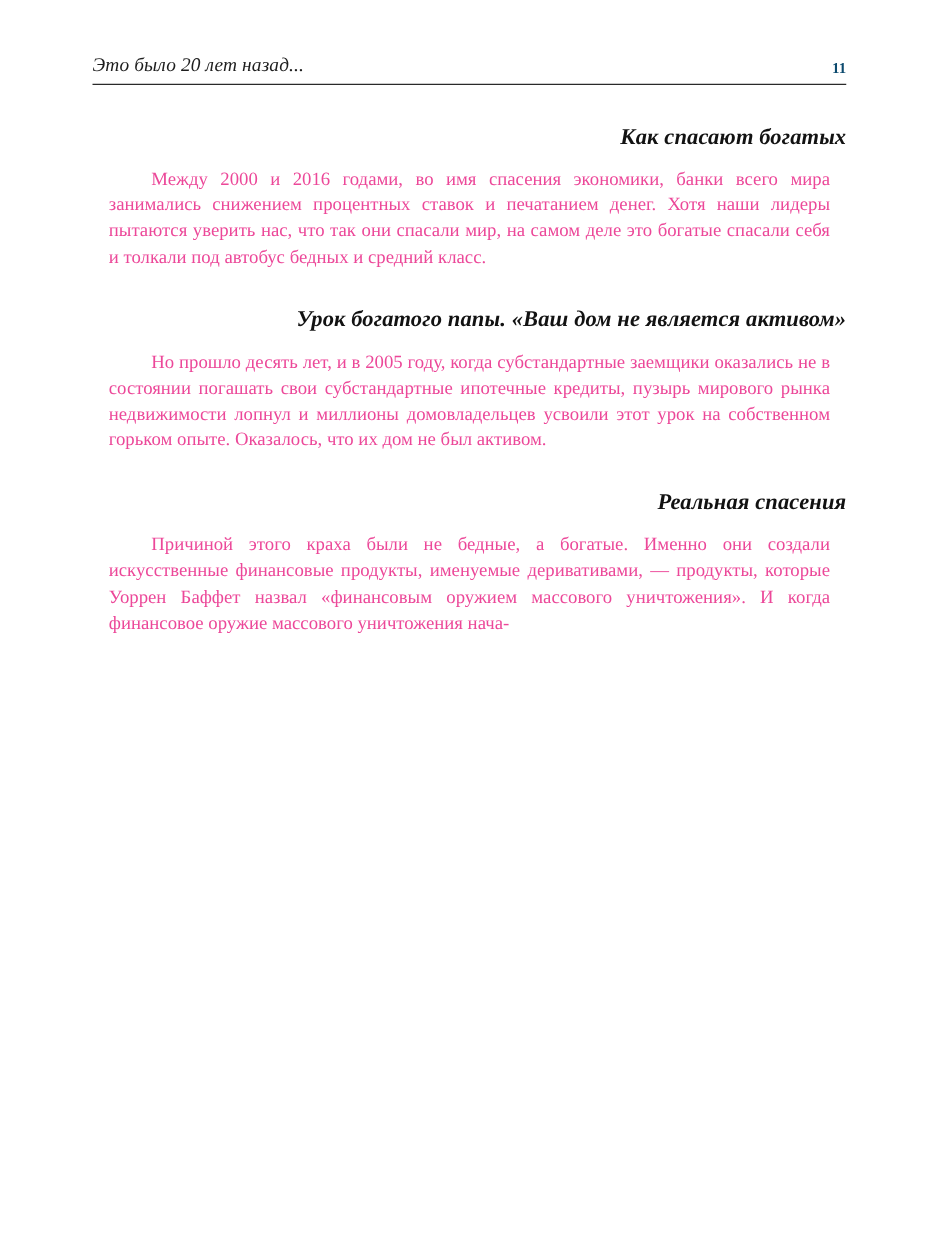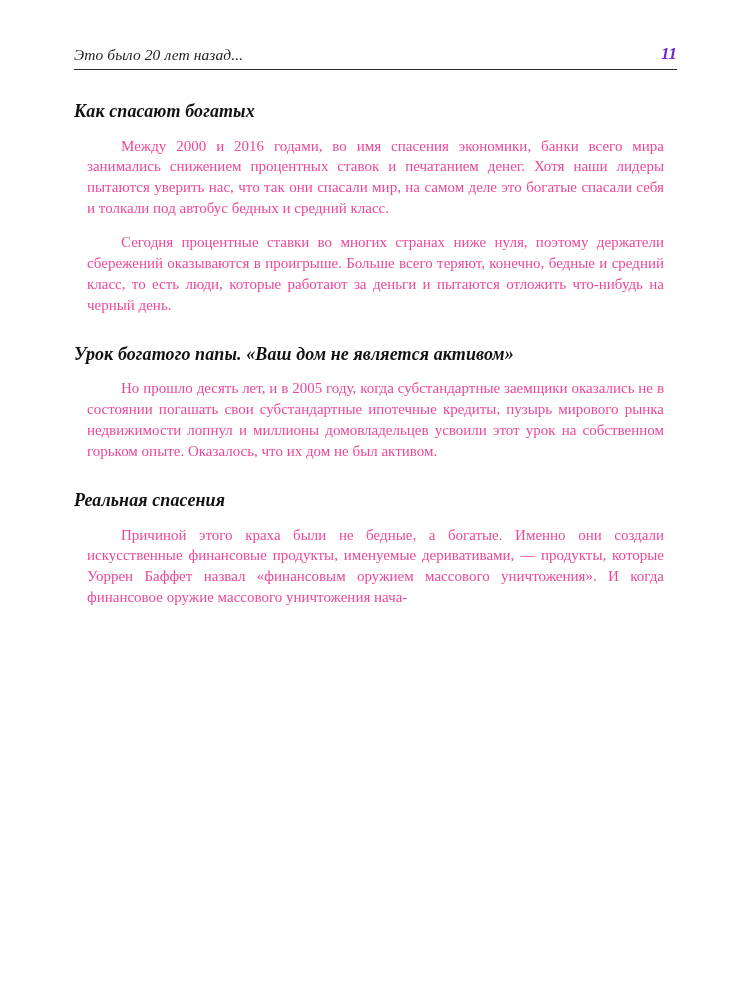--- a/index.html
+++ b/index.html
@@ -31,32 +31,32 @@
     margin-bottom: 30px;
   }
   .running-head .rh-title {
     font-style: italic;
     font-size: 15.5px;
     letter-spacing: 0.1px;
     color: #1e1e1e;
   }
   .running-head .rh-page {
     font-weight: bold;
-    font-size: 17px;
-    color: #6d28d9;
-    font-style: italic;
+    font-size: 12px;
+    color: #0c4a6e;
   }
   h2.section-heading {
     font-size: 18px;
     font-weight: bold;
     font-style: italic;
     margin: 0 0 9px 0;
     line-height: 1.25;
     color: #121212;
     letter-spacing: 0.1px;
+    text-align: right;
   }
   h2.section-heading.spaced {
     margin-top: 27px;
   }
   p.body-par {
     margin: 13px;
     font-size: 15px;
     line-height: 1.395;
     text-align: justify;
     text-indent: 34px;
@@ -76,21 +76,20 @@
 <div class="page">
 
   <div class="running-head">
     <span class="rh-title">Это было 20 лет назад...</span>
     <span class="rh-page">11</span>
   </div>
 
   <div class="block gap-after">
     <h2 class="section-heading">Как спасают богатых</h2>
     <p class="body-par">Между 2000 и 2016 годами, во имя спасения экономики, банки всего мира занимались снижением процентных ста­вок и печатанием денег. Хотя наши лидеры пытаются уве­рить нас, что так они спасали мир, на самом деле это бога­тые спасали себя и толкали под автобус бедных и средний класс.</p>
-    <p class="body-par">Сегодня процентные ставки во многих странах ниже нуля, поэтому держатели сбережений оказываются в про­игрыше. Больше всего теряют, конечно, бедные и средний класс, то есть люди, которые работают за деньги и пытаются отложить что-нибудь на черный день.</p>
   </div>
 
   <div class="block gap-after">
     <h2 class="section-heading spaced">Урок богатого папы. «Ваш дом не является активом»</h2>
     <p class="body-par">Но прошло десять лет, и в 2005 году, когда субстандарт­ные заемщики оказались не в состоянии погашать свои суб­стандартные ипотечные кредиты, пузырь мирового рынка недвижимости лопнул и миллионы домовладельцев усвои­ли этот урок на собственном горьком опыте. Оказалось, что их дом не был активом.</p>
   </div>
 
   <div class="block">
     <h2 class="section-heading spaced">Реальная спасения</h2>
     <p class="body-par">Причиной этого краха были не бедные, а богатые. Именно они создали искусственные финансовые продукты, имену­емые деривативами, — продукты, которые Уоррен Баффет назвал «финансовым оружием массового уничтожения». И когда финансовое оружие массового уничтожения нача-</p>

